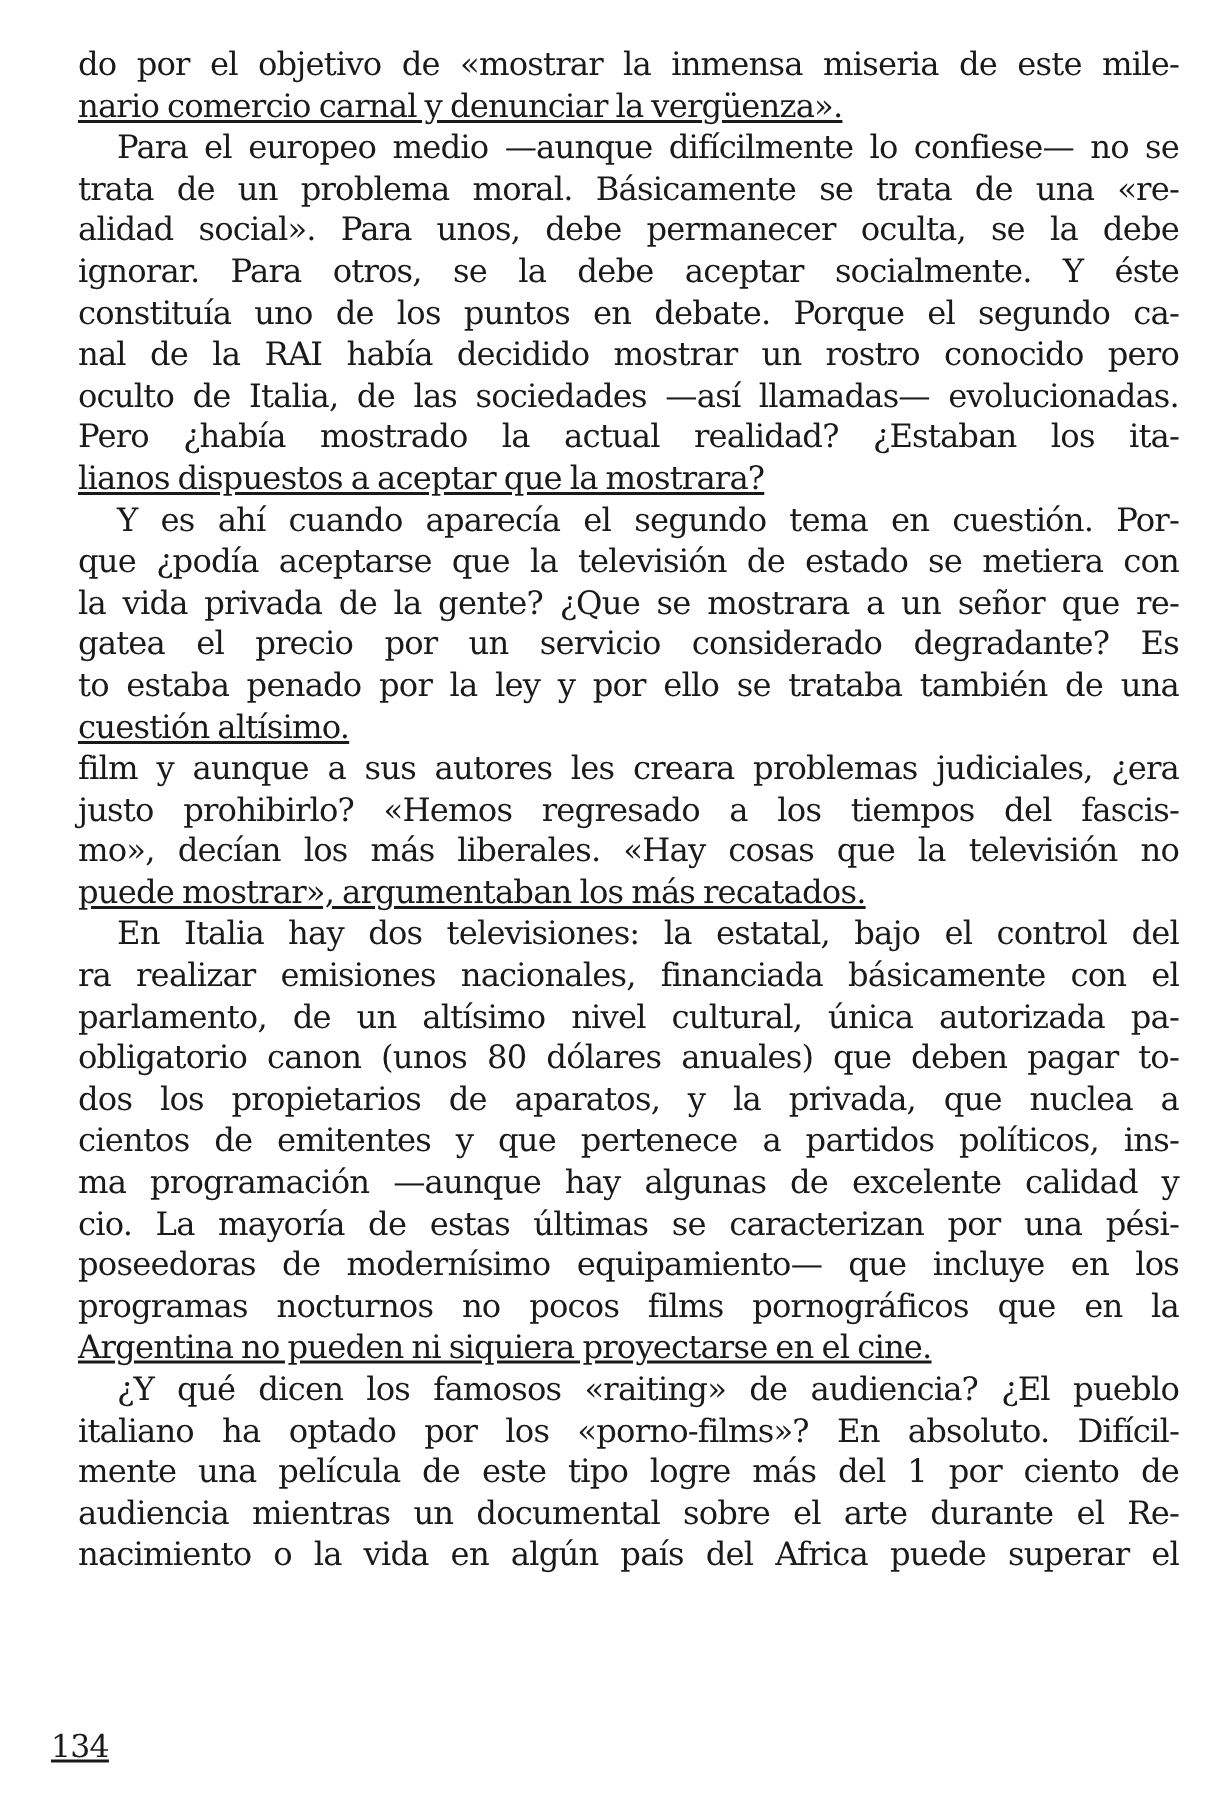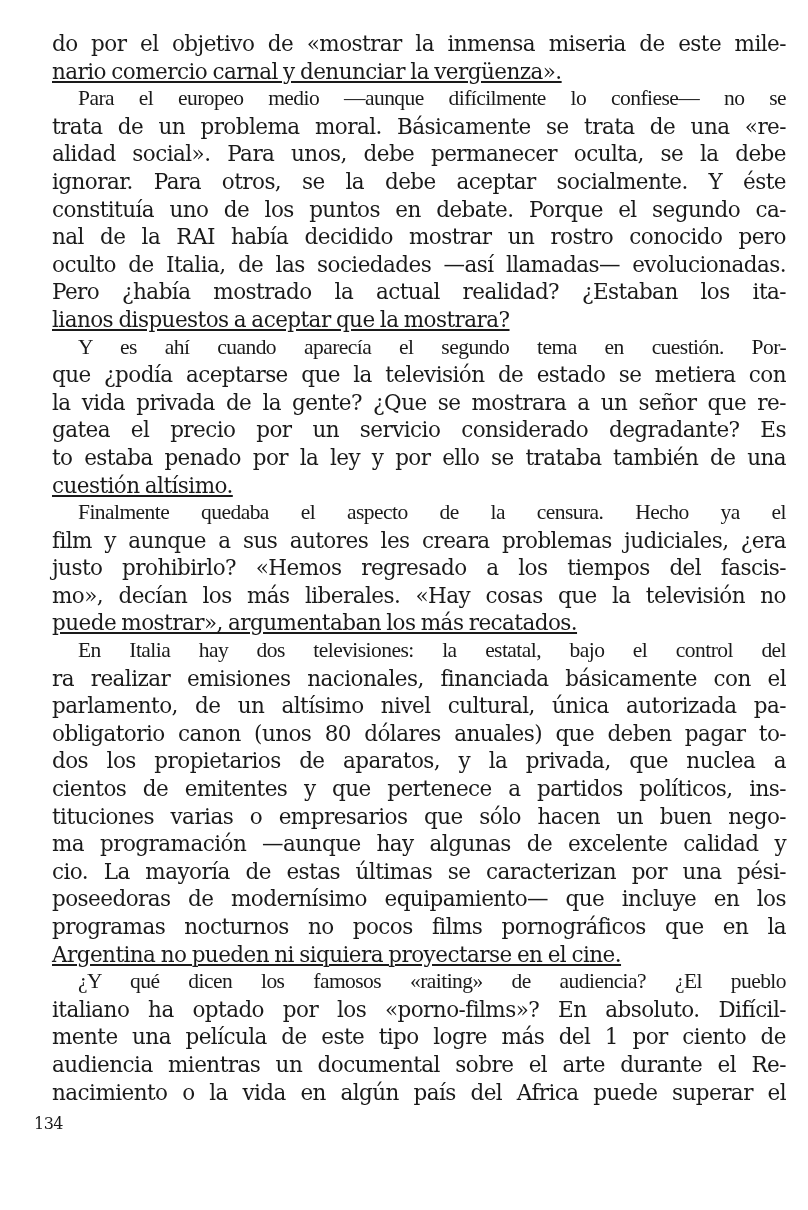--- a/index.html
+++ b/index.html
@@ -16,24 +16,24 @@
     height: 27.6px;
     line-height: 27.6px;
     font-size: 21.5px;
     white-space: nowrap;
     text-align: justify;
     text-align-last: justify;
     letter-spacing: -0.55px;
     word-spacing: -1px;
   }
   .line.last { text-align-last: left; text-decoration: underline; }
-  .line.indent { padding-left: 26px; font-family: Liberation Serif, serif; }
+  .line.indent { padding-left: 26px; }
   .page-number {
-    position: absolute; left: 34px; top: 1114px;
-    font-size: 16px; letter-spacing: -0.5px;
+    position: absolute; left: 34px; top: 1152px;
+    font-size: 21px; letter-spacing: -0.5px; text-decoration: underline;
   }
 </style>
 </head>
 <body>
 
 <div class="page" id="page">
     <div class="paragraph">
       <span class="line">do por el objetivo de «mostrar la inmensa miseria de este mile-</span>
       <span class="line last">nario comercio carnal y denunciar la vergüenza».</span>
     </div>
@@ -50,34 +50,32 @@
     </div>
     <div class="paragraph">
       <span class="line indent">Y es ahí cuando aparecía el segundo tema en cuestión. Por-</span>
       <span class="line">que ¿podía aceptarse que la televisión de estado se metiera con</span>
       <span class="line">la vida privada de la gente? ¿Que se mostrara a un señor que re-</span>
       <span class="line">gatea el precio por un servicio considerado degradante? Es</span>
       <span class="line">to estaba penado por la ley y por ello se trataba también de una</span>
       <span class="line last">cuestión altísimo.</span>
     </div>
     <div class="paragraph">
-      <span class="line indent">Finalmente quedaba el aspecto de la censura. Hecho ya el</span>
       <span class="line">film y aunque a sus autores les creara problemas judiciales, ¿era</span>
       <span class="line">justo prohibirlo? «Hemos regresado a los tiempos del fascis-</span>
       <span class="line">mo», decían los más liberales. «Hay cosas que la televisión no</span>
       <span class="line last">puede mostrar», argumentaban los más recatados.</span>
     </div>
     <div class="paragraph">
       <span class="line indent">En Italia hay dos televisiones: la estatal, bajo el control del</span>
       <span class="line">ra realizar emisiones nacionales, financiada básicamente con el</span>
       <span class="line">parlamento, de un altísimo nivel cultural, única autorizada pa-</span>
       <span class="line">obligatorio canon (unos 80 dólares anuales) que deben pagar to-</span>
       <span class="line">dos los propietarios de aparatos, y la privada, que nuclea a</span>
       <span class="line">cientos de emitentes y que pertenece a partidos políticos, ins-</span>
-      <span class="line">tituciones varias o empresarios que sólo hacen un buen nego-</span>
       <span class="line">ma programación —aunque hay algunas de excelente calidad y</span>
       <span class="line">cio. La mayoría de estas últimas se caracterizan por una pési-</span>
       <span class="line">poseedoras de modernísimo equipamiento— que incluye en los</span>
       <span class="line">programas nocturnos no pocos films pornográficos que en la</span>
       <span class="line last">Argentina no pueden ni siquiera proyectarse en el cine.</span>
     </div>
     <div class="paragraph">
       <span class="line indent">¿Y qué dicen los famosos «raiting» de audiencia? ¿El pueblo</span>
       <span class="line">italiano ha optado por los «porno-films»? En absoluto. Difícil-</span>
       <span class="line">mente una película de este tipo logre más del 1 por ciento de</span>

